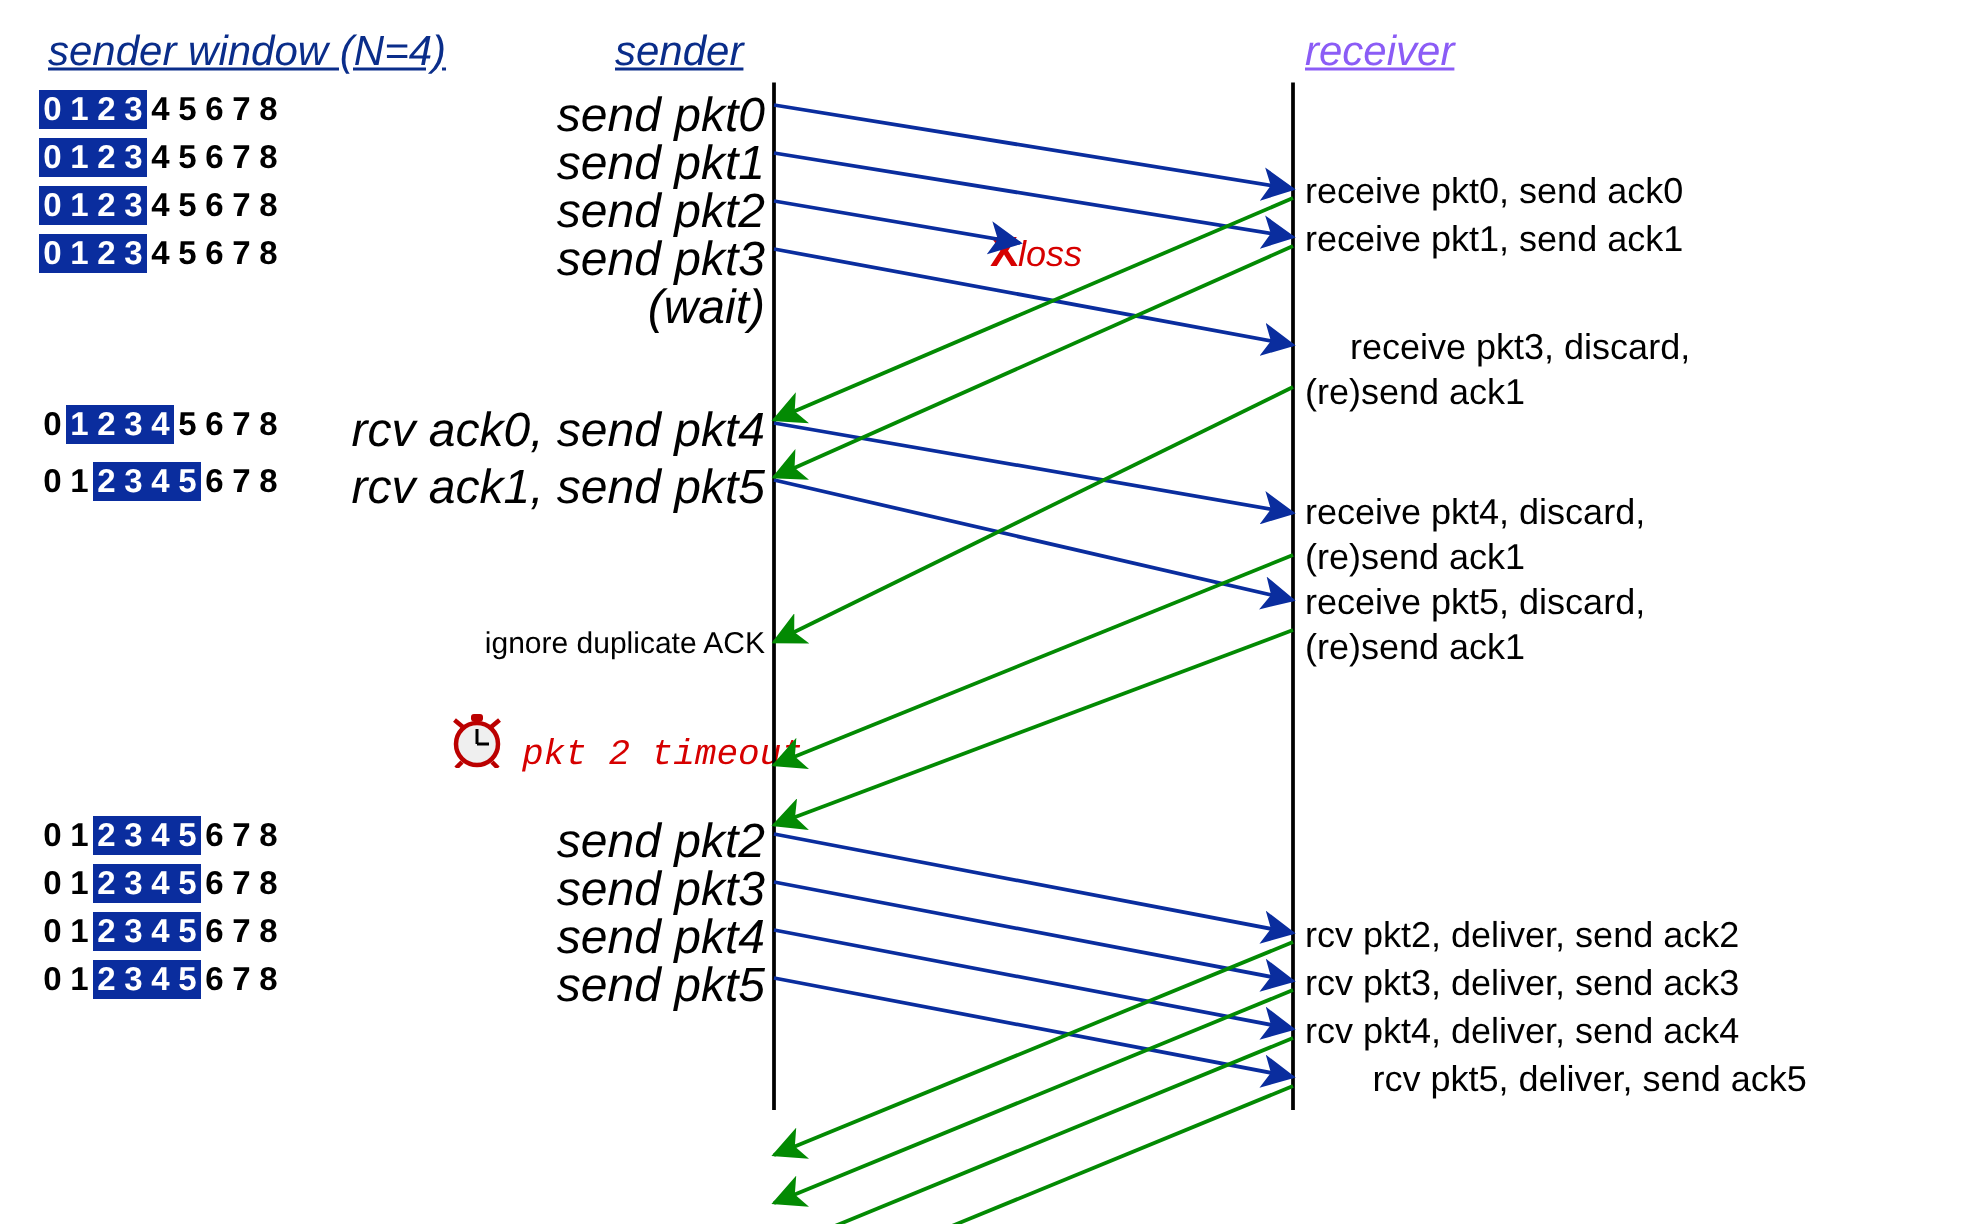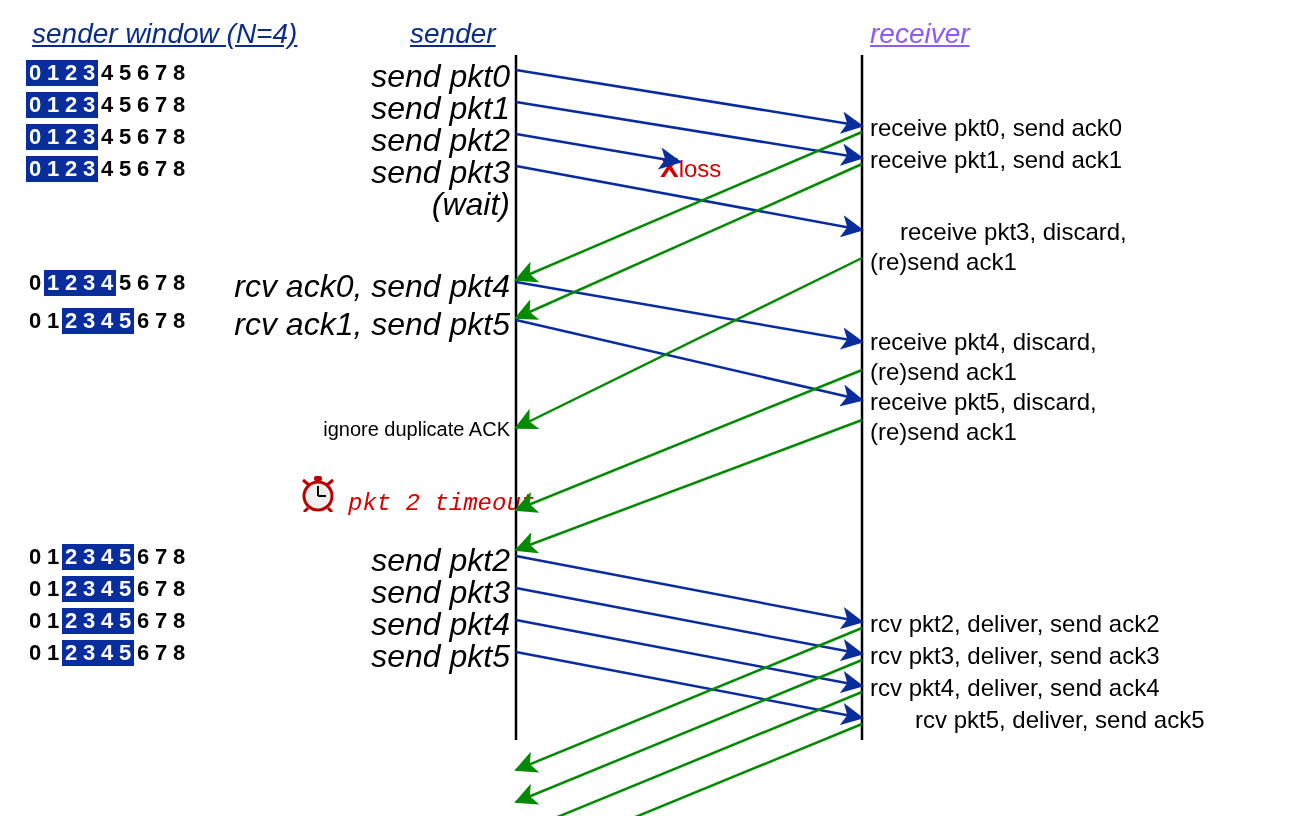--- a/index.html
+++ b/index.html
@@ -49,21 +49,21 @@
     font-size: 24px;
     left: 870px;
     white-space: nowrap;
   }
 
   #ignore { position:absolute; font-size:20px; right:806px; text-align:right; }
   #timeout { position:absolute; font-size:24px; font-style:italic; color:#d60000; left:348px; }
   #clock { position:absolute; left:296px; width:44px; height:40px; }
   #loss { position:absolute; color:#d60000; font-size:24px; }
   #loss .x { font-weight:bold; font-size:28px; }
-  #loss .l { }
+  #loss .l { font-style:italic; }
 
   svg.net { position:absolute; left:0; top:0; pointer-events:none; }
 </style>
 </head>
 <body>
 
 <div id="h-win" class="heading">sender window (N=4)</div>
 <div id="h-snd" class="heading">sender</div>
 <div id="h-rcv" class="heading">receiver</div>
 

